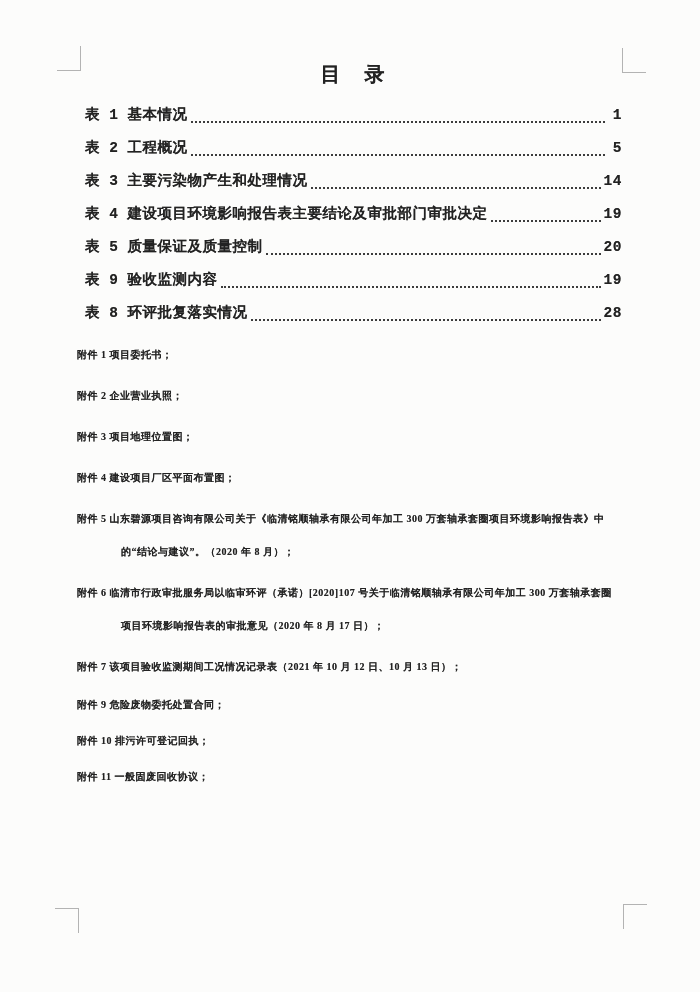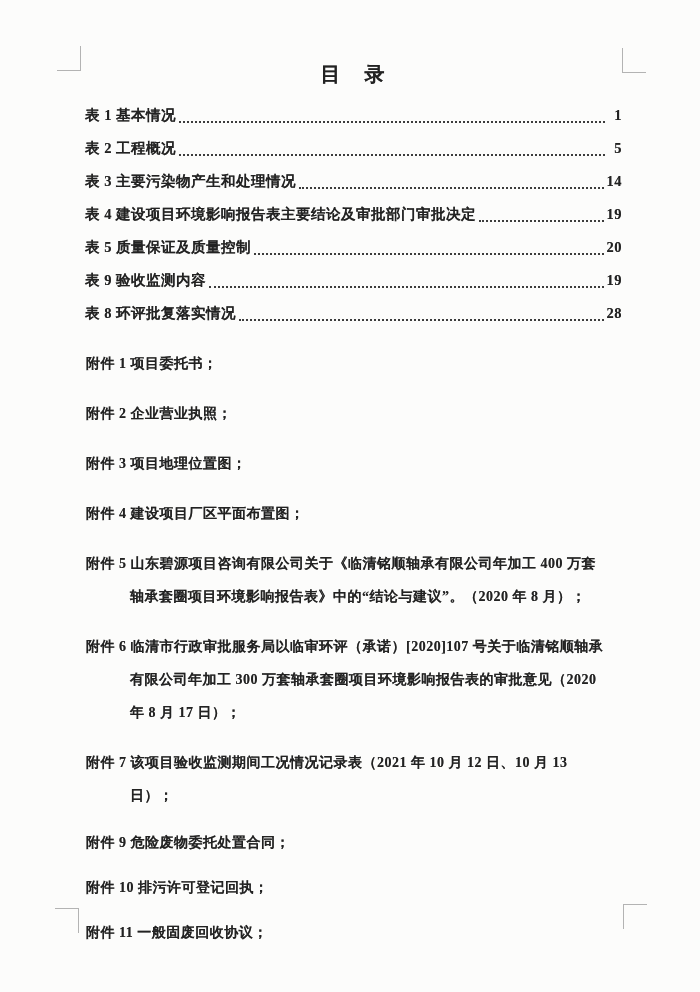--- a/index.html
+++ b/index.html
@@ -41,33 +41,34 @@
 
   .toc-row {
     display: flex;
     align-items: stretch;
     line-height: 33px;
     font-size: 14.5px;
     font-weight: bold;
     letter-spacing: 0.5px;
     white-space: nowrap;
     text-shadow: 0 0 0.6px rgba(20,20,20,0.5);
+    font-family: Liberation Mono, monospace;
   }
   .toc-label { flex: 0 0 auto; }
   .toc-dots  {
     flex: 1 1 auto;
     border-bottom: 2px dotted #3c3c3c;
     margin: 0 3px 9px 3px;
     min-width: 12px;
   }
   .toc-page  { flex: 0 0 auto; text-align: right; min-width: 14px; }
 
   .att {
-    margin: 17px;
-    font-size: 14px;
+    margin: 8px;
+    font-size: 10px;
     line-height: 33px;
     font-weight: bold;
     letter-spacing: 0.5px;
     padding-left: 28px;
     text-indent: -44px;
     text-shadow: 0 0 0.6px rgba(20,20,20,0.5);
   }
   .att.tight { line-height: 28px; }
 </style>
 </head>
@@ -120,21 +121,21 @@
         <span class="toc-dots"></span>
         <span class="toc-page">28</span>
       </div>
     </div>
 
     <div>
       <p class="att">附件 1 项目委托书；</p>
       <p class="att">附件 2 企业营业执照；</p>
       <p class="att">附件 3 项目地理位置图；</p>
       <p class="att">附件 4 建设项目厂区平面布置图；</p>
-      <p class="att">附件 5 山东碧源项目咨询有限公司关于《临清铭顺轴承有限公司年加工 400 万套轴承套圈项目环境影响报告表》中的“结论与建议”。（2020 年 8 月）；</p>
+      <p class="att">附件 5 山东碧源项目咨询有限公司关于《临清铭顺轴承有限公司年加工 300 万套轴承套圈项目环境影响报告表》中的“结论与建议”。（2020 年 8 月）；</p>
       <p class="att">附件 6 临清市行政审批服务局以临审环评（承诺）[2020]107 号关于临清铭顺轴承有限公司年加工 300 万套轴承套圈项目环境影响报告表的审批意见（2020 年 8 月 17 日）；</p>
       <p class="att">附件 7 该项目验收监测期间工况情况记录表（2021 年 10 月 12 日、10 月 13 日）；</p>
       <p class="att tight">附件 9 危险废物委托处置合同；</p>
       <p class="att tight">附件 10 排污许可登记回执；</p>
       <p class="att tight">附件 11 一般固废回收协议；</p>
     </div>
 
   </div>
 </div>
 

